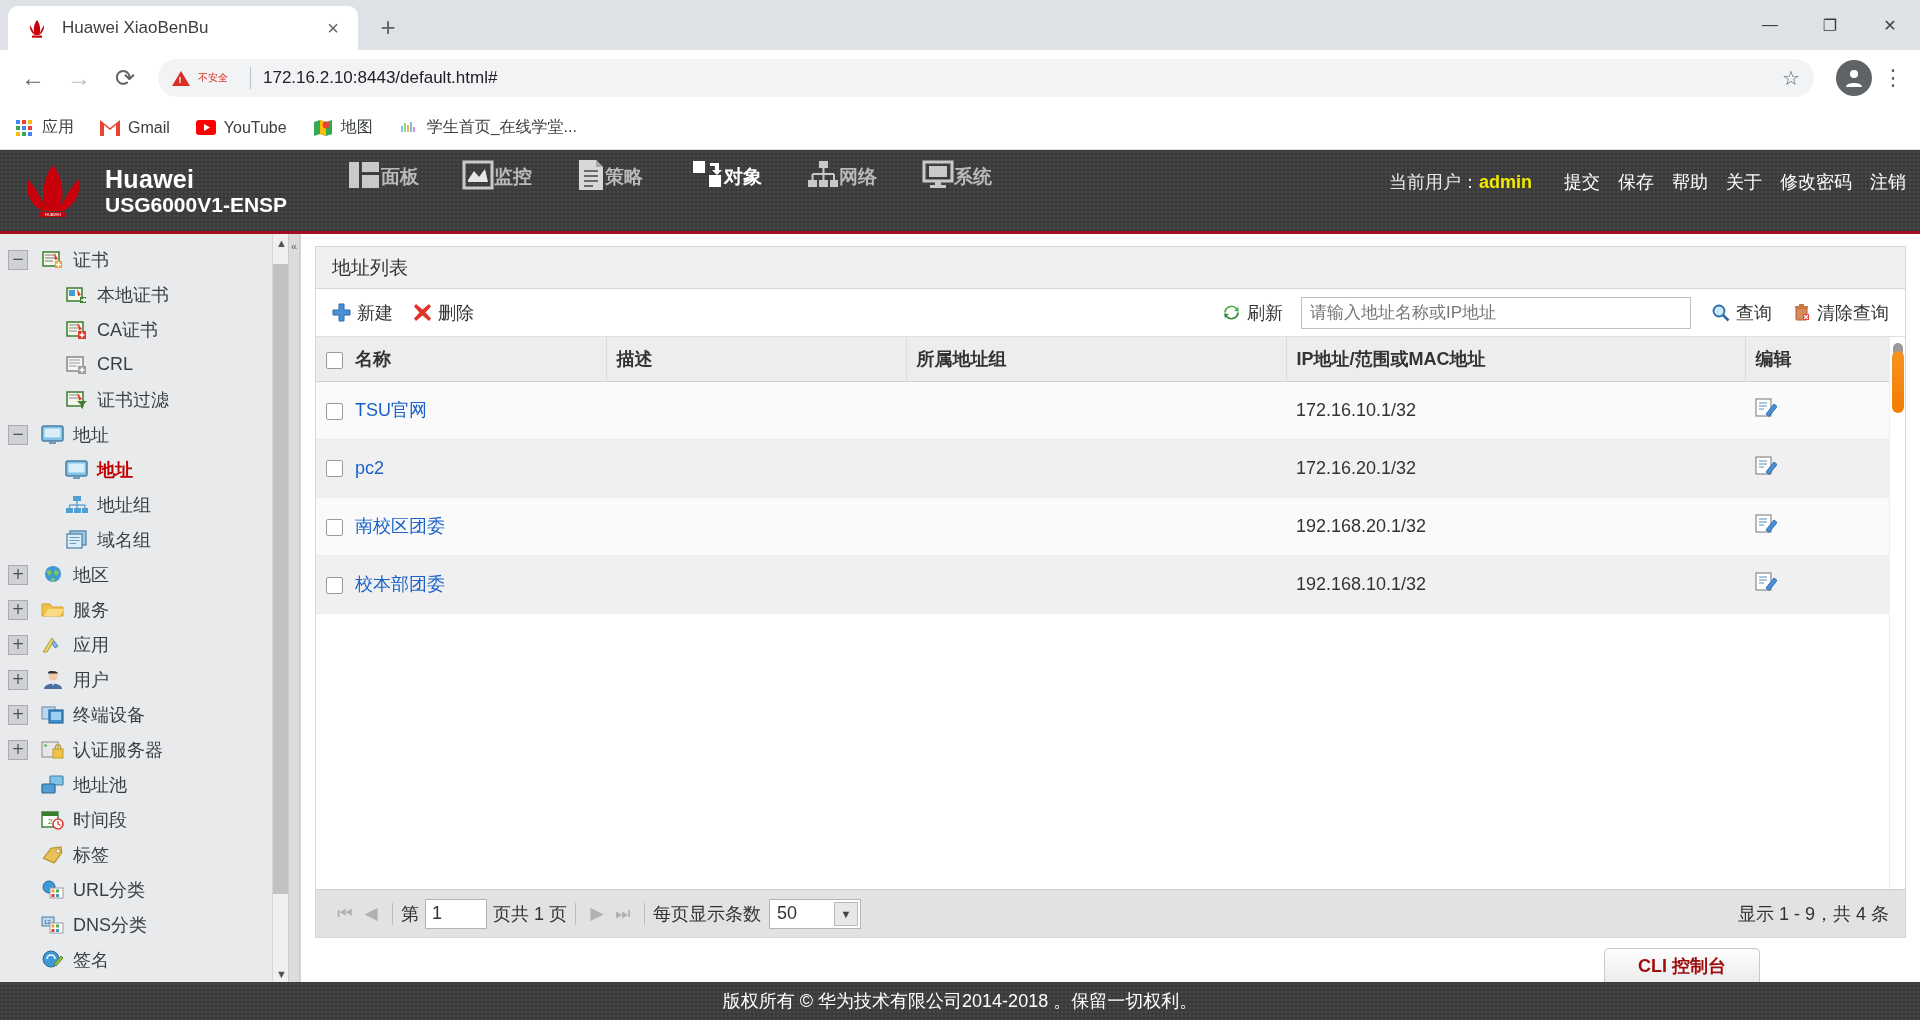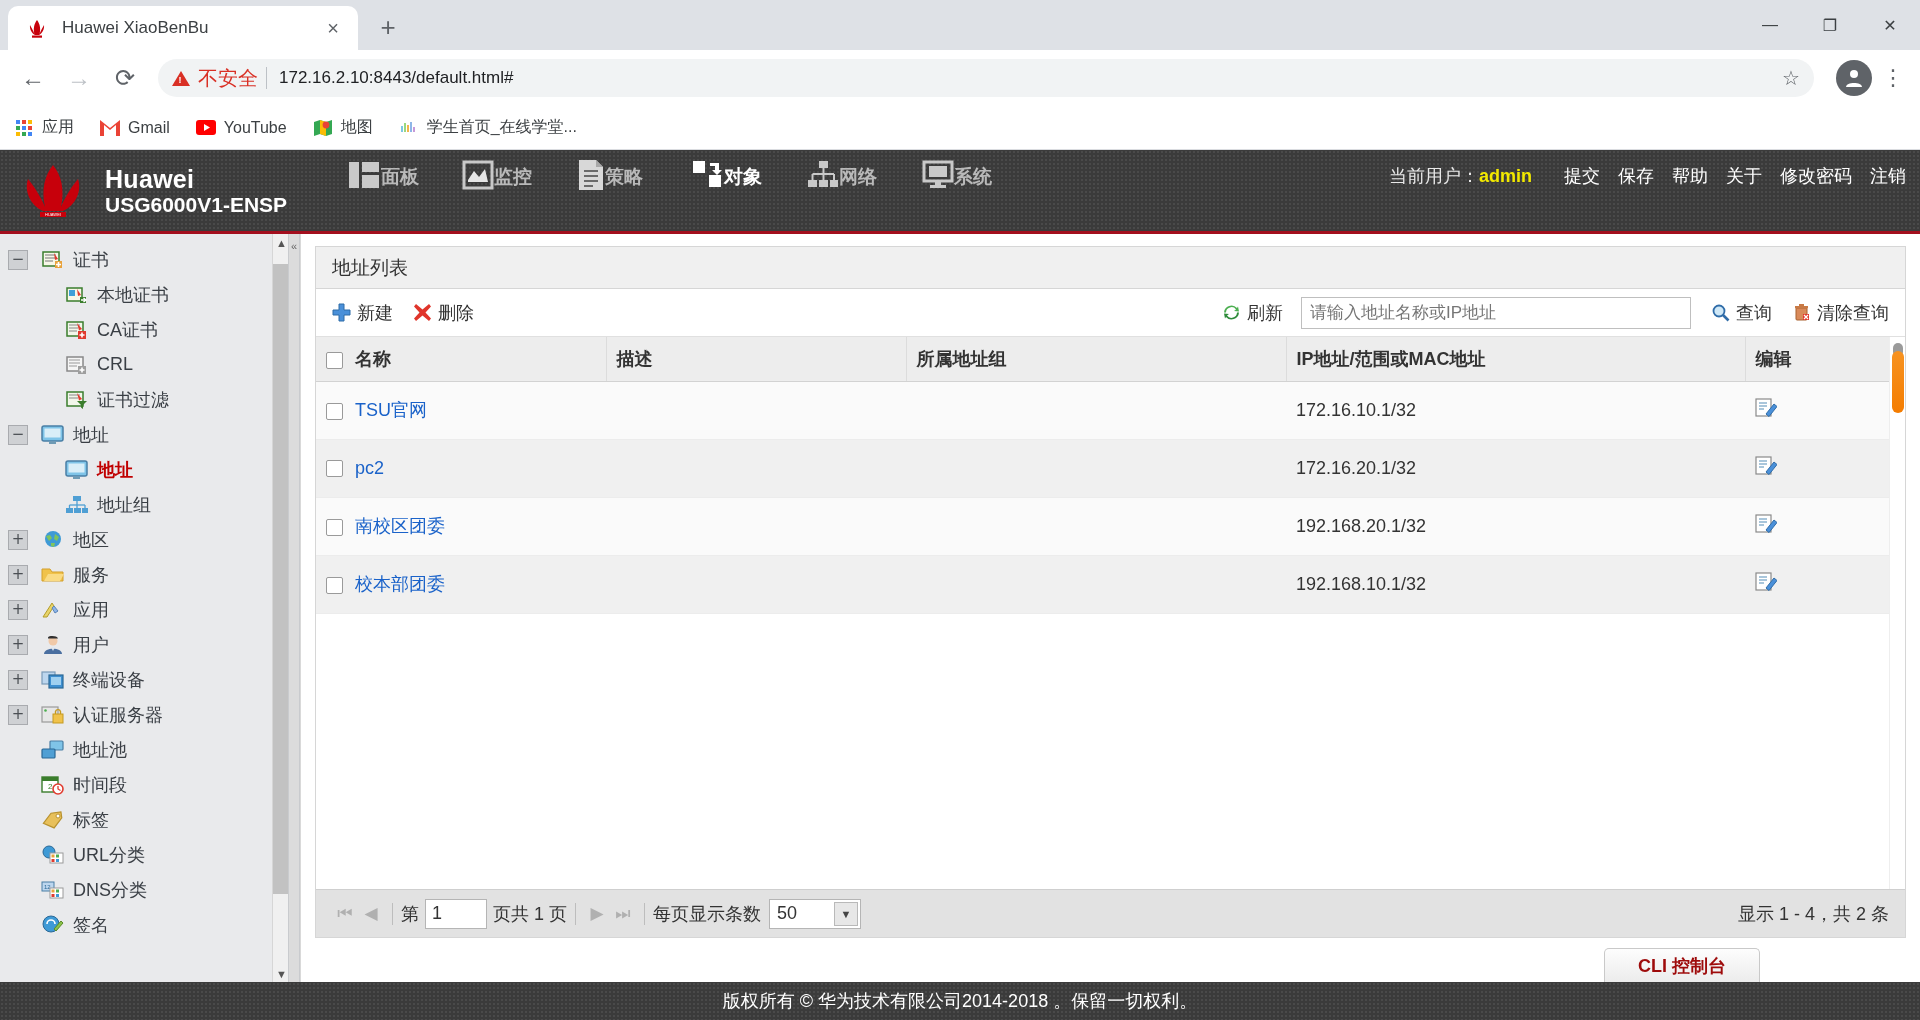--- a/index.html
+++ b/index.html
@@ -40,21 +40,21 @@
   .navbtn { width: 46px; height:46px; display:flex; align-items:center; justify-content:center;
             color:#5f6368; font-size: 24px; }
   .navbtn.dim { color:#bdc1c6; }
   .omnibox {
     flex:1; height:38px; background:#f1f3f4; border-radius:20px; display:flex; align-items:center;
     margin: 0 10px; padding: 0 14px; position:relative;
   }
   .warn-tri { width:0;height:0;border-left:9px solid transparent;border-right:9px solid transparent;
               border-bottom:15px solid #d93025; margin-right:8px; position:relative;}
   .warn-tri::after{content:"!";position:absolute;left:-2.5px;top:4px;color:#fff;font-size:9px;font-weight:bold;}
-  .notsecure { color:#d93025; font-size:20px; margin-right:8px; }
+  .notsecure { color:#d93025; font-size:10px; margin-right:22px; }
   .omni-sep { width:1px;height:22px;background:#bdc1c6;margin-right:12px;}
   .url { font-size:17px; color:#202124; }
   .star { margin-left:auto; color:#5f6368; font-size:20px; }
   .avatar-btn { width:36px;height:36px;border-radius:50%;background:#5f6368;margin-left:12px;
                 display:flex;align-items:center;justify-content:center;color:#fff;font-size:20px;}
   .kebab { width:34px;height:38px;display:flex;align-items:center;justify-content:center;
            color:#5f6368;font-size:22px;margin-left:4px;}
 
   .bookmarks { height:44px; flex:0 0 44px; background:#fff; display:flex; align-items:center;
                padding:0 14px; border-bottom:1px solid #dadce0; }
@@ -77,21 +77,21 @@
   .brand .b1 { font-size:25px; font-weight:bold; letter-spacing:.3px;}
   .brand .b2 { font-size:21px; font-weight:bold; }
 
   .navmenu { display:flex; align-items:flex-start; margin-left: 60px; height:84px; padding-top:6px; }
   .navitem { width:115px; display:flex; flex-direction:row; align-items:center; justify-content:flex-start;
              color:#b9b9b9; }
   .navitem .ni-ico { height:40px; display:flex; align-items:center; justify-content:center; }
   .navitem .ni-lbl { font-size:19px; font-weight:bold; margin-top:4px; }
   .navitem.active { color:#ffffff; }
 
-  .userbar { position:absolute; right: 14px; top: 14px; display:flex; align-items:center; color:#ffffff;
+  .userbar { position:absolute; right: 14px; top: 20px; display:flex; align-items:center; color:#ffffff;
              font-size:18px; }
   .userbar .lbl { color:#e8e8e8; }
   .userbar .uname { color:#f2e900; font-weight:bold; margin-right:14px;}
   .userbar a { color:#ffffff; margin-left:18px; text-decoration:none; }
 
   .body { flex:1; display:flex; min-height:0; }
 
   
   .sidebar { width: 300px; flex:0 0 300px; background:#e9eaec; position:relative;
              border-right:1px solid #c9cbce; overflow:hidden; }
@@ -499,20 +499,34 @@
                   <g stroke="#4f9fd4" stroke-width="1.3" fill="none">
                     <line x1="12" y1="6" x2="12" y2="10"></line>
                     <line x1="4.5" y1="10" x2="20" y2="10"></line>
                     <line x1="4.5" y1="10" x2="4.5" y2="13"></line>
                     <line x1="12" y1="10" x2="12" y2="13"></line>
                     <line x1="20" y1="10" x2="20" y2="13"></line>
                   </g>
                 </svg>
               </span>
             <span class="tlabel">地址组</span>
+          </div>
+          <div class="tnode child">
+            <span class="ticon">
+                <svg width="24" height="20" viewBox="0 0 24 20">
+                  <rect x="5" y="1" width="16" height="14" fill="#9fc9e8" stroke="#4a7fa5" stroke-width="1.2"></rect>
+                  <rect x="2" y="4" width="15" height="14" fill="#d9eef8" stroke="#4a7fa5" stroke-width="1.2"></rect>
+                  <g stroke="#6f9bb5" stroke-width="1">
+                    <line x1="4.5" y1="7.5" x2="14.5" y2="7.5"></line>
+                    <line x1="4.5" y1="10.5" x2="14.5" y2="10.5"></line>
+                    <line x1="4.5" y1="13.5" x2="11" y2="13.5"></line>
+                  </g>
+                </svg>
+              </span>
+            <span class="tlabel">域名组</span>
           </div>
 
           <div class="tnode">
             <span class="toggle">+</span>
             <span class="ticon">
                 <svg width="22" height="20" viewBox="0 0 22 20">
                   <circle cx="11" cy="9" r="8" fill="#3e9ad6"></circle>
                   <path d="M4 6 L8 5 L10 8 L7 11 Z M13 4 L17 7 L15 11 L12 9 Z M9 13 L13 13 L12 17 L9 16 Z" fill="#7fc45e"></path>
                 </svg>
               </span>
@@ -835,21 +849,21 @@
             <span>页共 1 页</span>
             <span class="pdiv"></span>
             <span class="pbtn">▶</span>
             <span class="pbtn">⏭</span>
             <span class="pdiv"></span>
             <span>每页显示条数</span>
             <span class="psel" style="margin-left:8px">
               <span>50</span>
               <span class="arrowbox">▼</span>
             </span>
-            <span class="pright">显示 1 - 4，共 2 条</span>
+            <span class="pright">显示 1 - 9，共 4 条</span>
           </div>
 
         </div>
 
         <div class="clibar">
           <div class="clibtn">CLI 控制台</div>
         </div>
       </div>
     </div>
 

